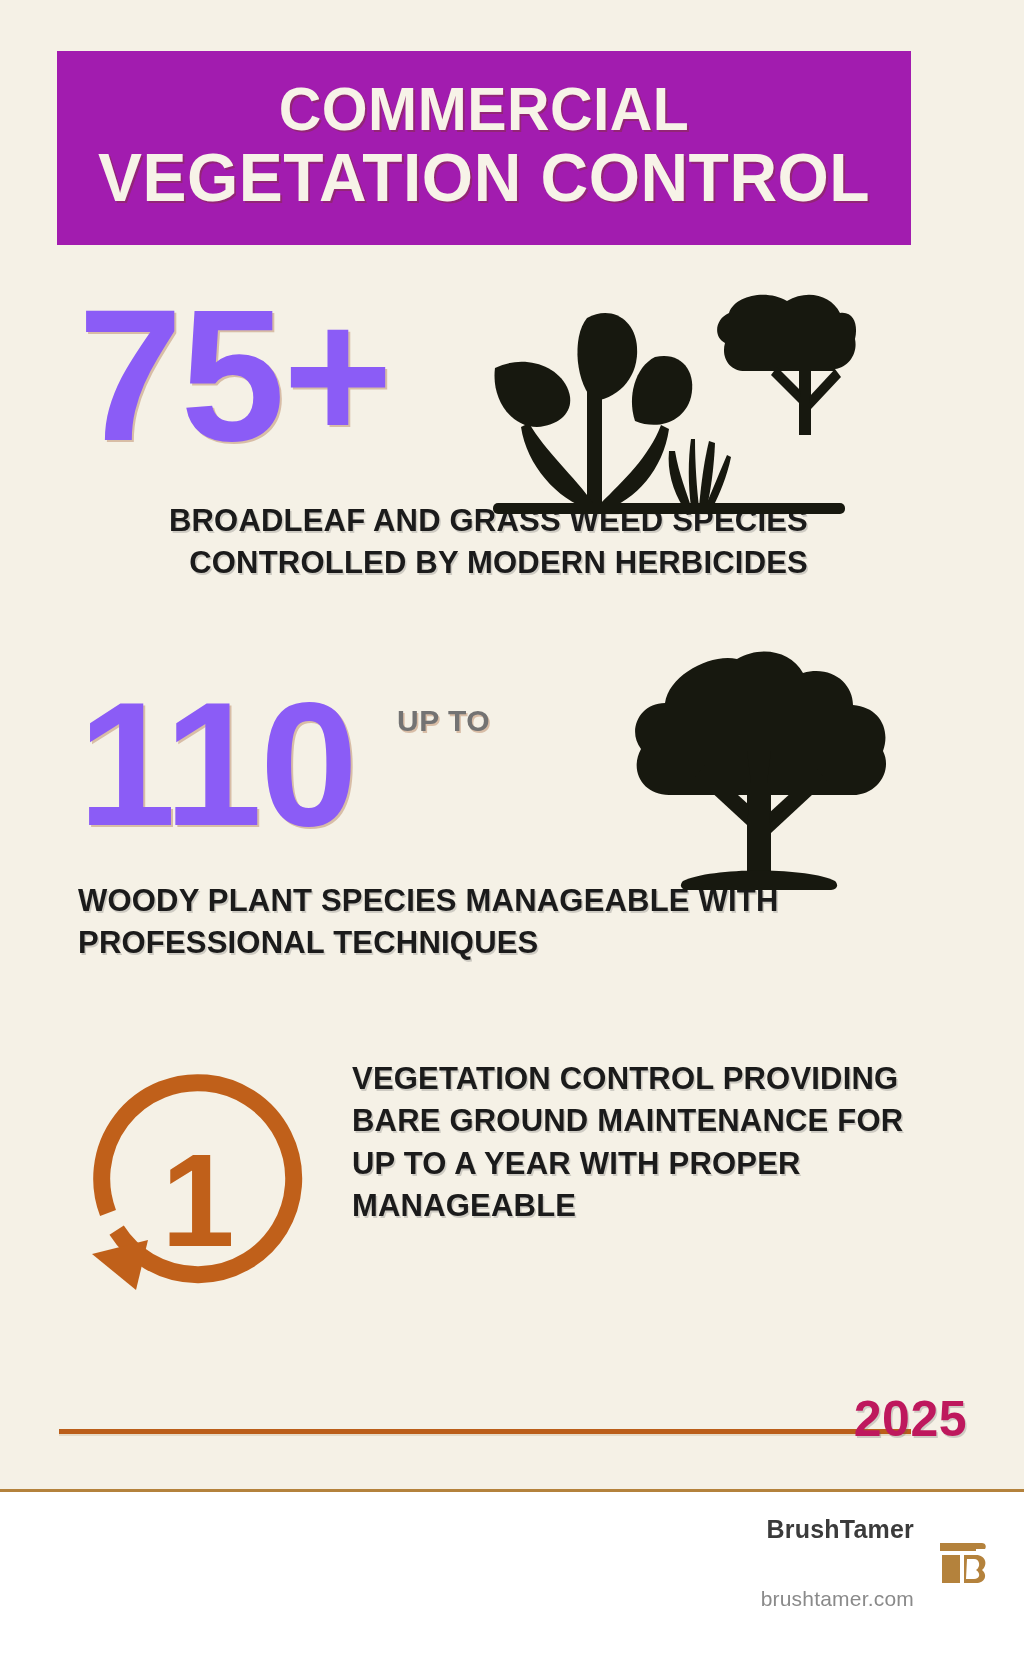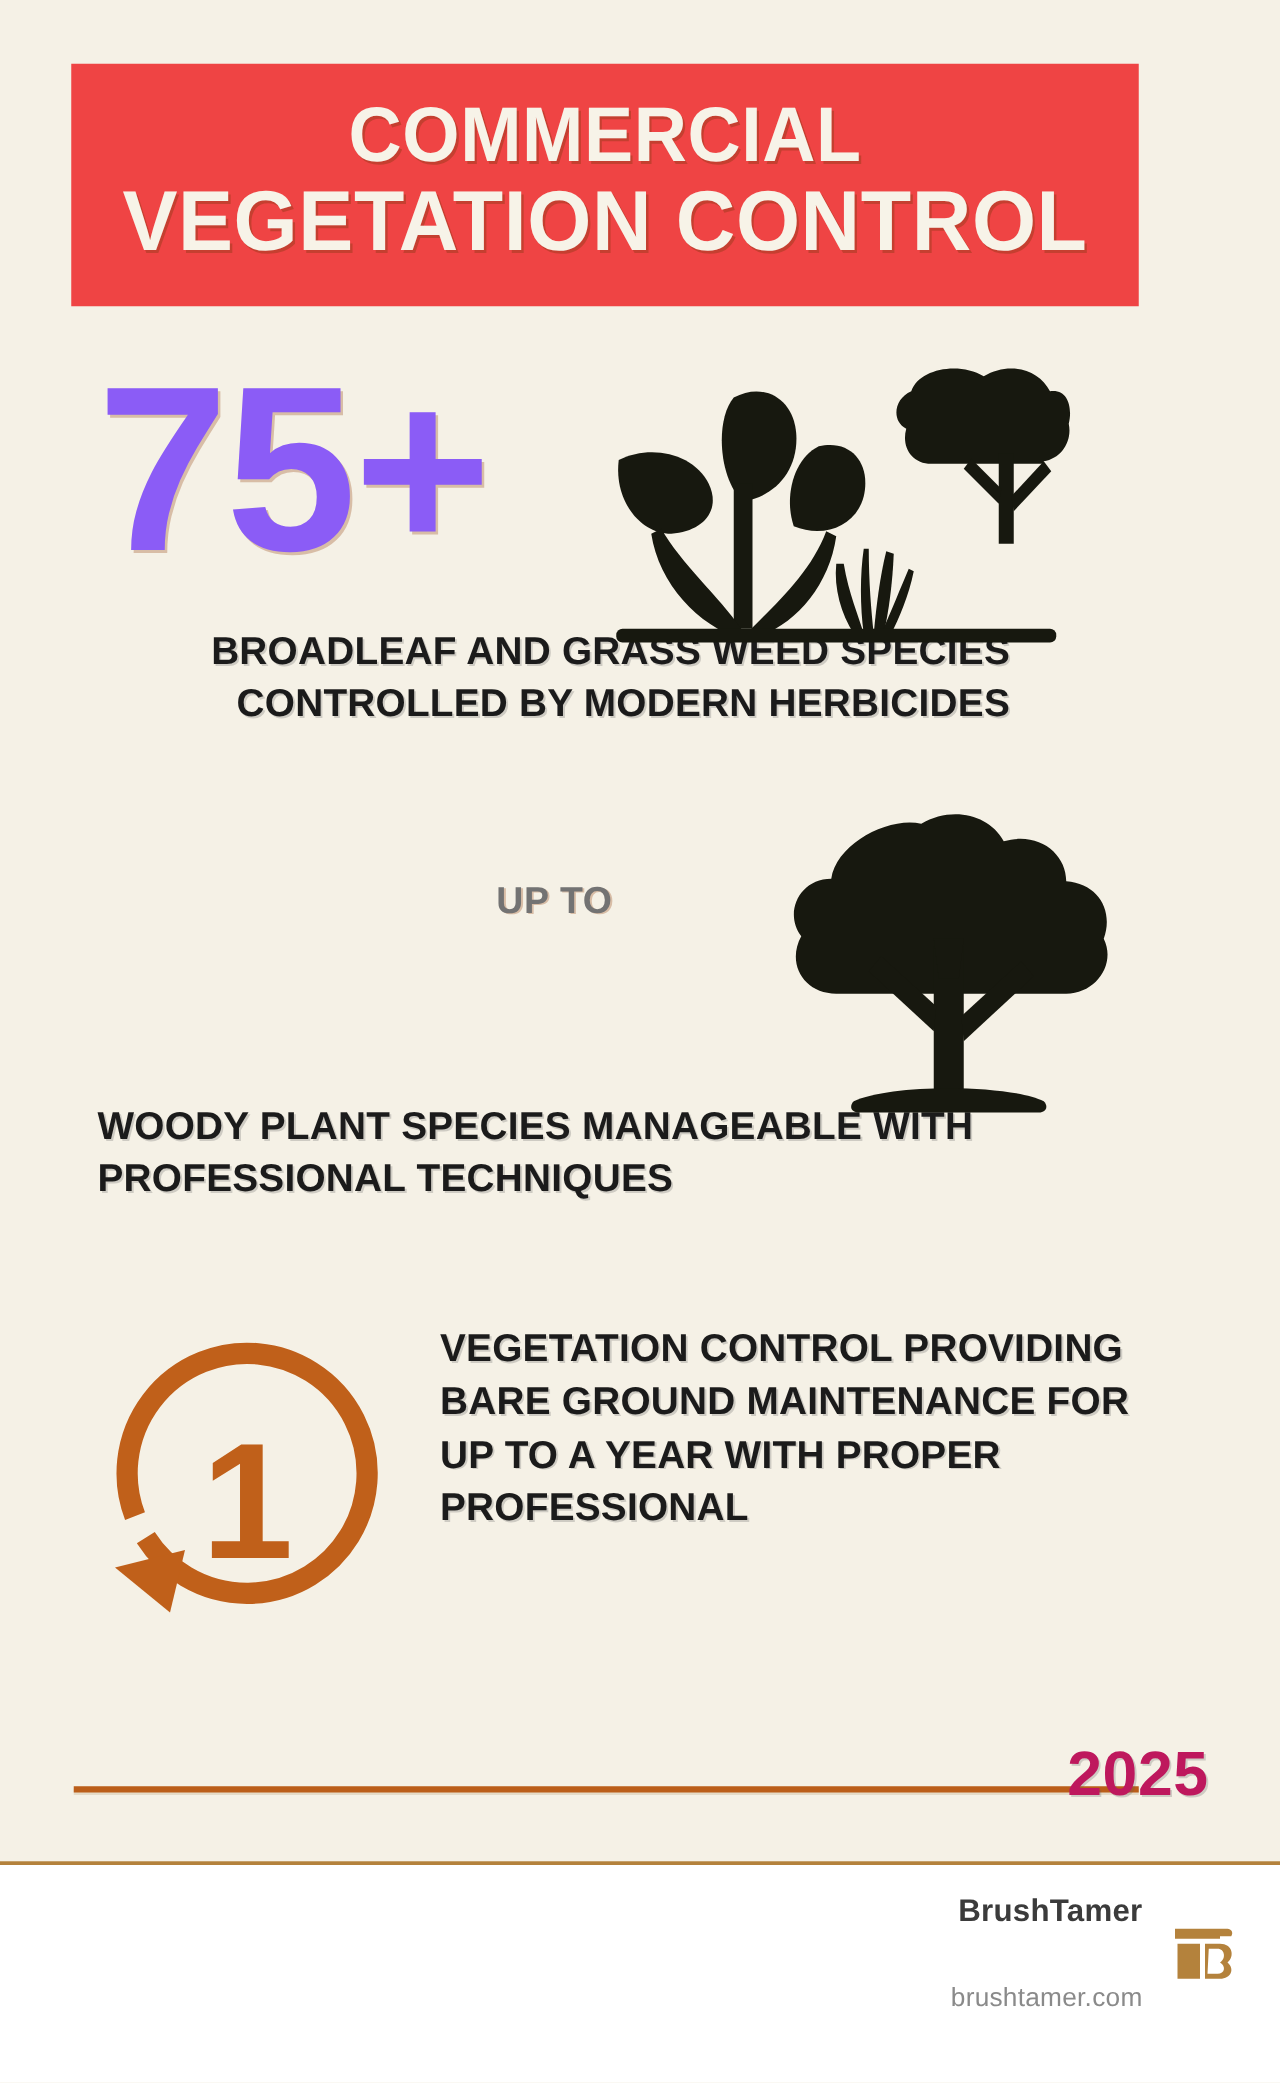--- a/index.html
+++ b/index.html
@@ -23,21 +23,21 @@
     background: #f5f1e6;
   }
 
   
   .header-band {
     position: absolute;
     left: 57px;
     top: 51px;
     width: 854px;
     height: 194px;
-    background: #ef4444;
+    background: #a21caf;
     display: flex;
     flex-direction: column;
     align-items: center;
     justify-content: center;
     box-sizing: border-box;
     padding: 4px 10px 10px 10px;
   }
   .header-line {
     color: #f7f3e8;
     font-family: "Liberation Sans Narrow", "Liberation Sans", sans-serif;
@@ -218,20 +218,21 @@
         <path d="M304 26 C324 14 348 20 357 38 C372 36 375 52 372 64 C375 78 366 92 352 94 L352 96 L300 96 L262 96 C246 96 238 82 242 68 C230 62 232 44 246 38 C252 20 284 14 304 26 Z"></path>
         <path d="M316 88 L316 160 L328 160 L328 88 Z"></path>
         <path d="M318 116 L294 92 L288 100 L316 128 Z"></path>
         <path d="M326 122 L352 94 L358 102 L328 134 Z"></path>
 
         <rect x="10" y="228" width="352" height="11" rx="5"></rect>
       </g>
     </svg>
   </div>
 
+  <div class="stat bignum" id="stat-2-number">110</div>
 
   <div class="upto" id="stat-2-upto">UP TO</div>
 
   <div class="stat caption" id="stat-2-caption">WOODY PLANT SPECIES MANAGEABLE WITH PROFESSIONAL TECHNIQUES</div>
 
   <div class="icon-tree2">
     <svg viewBox="0 0 270 255" width="270" height="255" xmlns="http://www.w3.org/2000/svg">
       <g fill="#17180f">
         <path d="M112 14 C136 0 166 6 178 28 C206 20 228 38 228 60 C254 62 266 84 258 106 C268 126 252 150 228 150 L190 150 L80 150 L44 150 C18 150 4 126 16 104 C2 86 14 58 40 58 C44 30 86 8 112 14 Z"></path>
 
@@ -253,21 +254,21 @@
         <path d="M34 163
                  A 96 96 0 1 1 46 178" fill="none" stroke="#c0601a" stroke-width="17" stroke-linecap="butt" transform="rotate(12 116 116)"></path>
 
         <path d="M10 186 L66 172 L54 222 Z" fill="#c0601a"></path>
 
         <text x="116" y="178" text-anchor="middle" font-family="'Liberation Sans Narrow','Liberation Sans',sans-serif" font-weight="bold" font-size="132" fill="#c0601a">1</text>
       </g>
     </svg>
   </div>
 
-  <div class="stat caption" id="stat-3-caption">VEGETATION CONTROL PROVIDING BARE GROUND MAINTENANCE FOR UP TO A YEAR WITH PROPER PROFESSIONAL</div>
+  <div class="stat caption" id="stat-3-caption">VEGETATION CONTROL PROVIDING BARE GROUND MAINTENANCE FOR UP TO A YEAR WITH PROPER MANAGEABLE</div>
 
   <div class="divider"></div>
 
   <div class="year">2025</div>
 
   <div class="brandbar">
     <div class="brand-inner">
       <div class="brand-text">
         <div class="brand-name">BrushTamer</div>
         <div class="brand-url">brushtamer.com</div>

